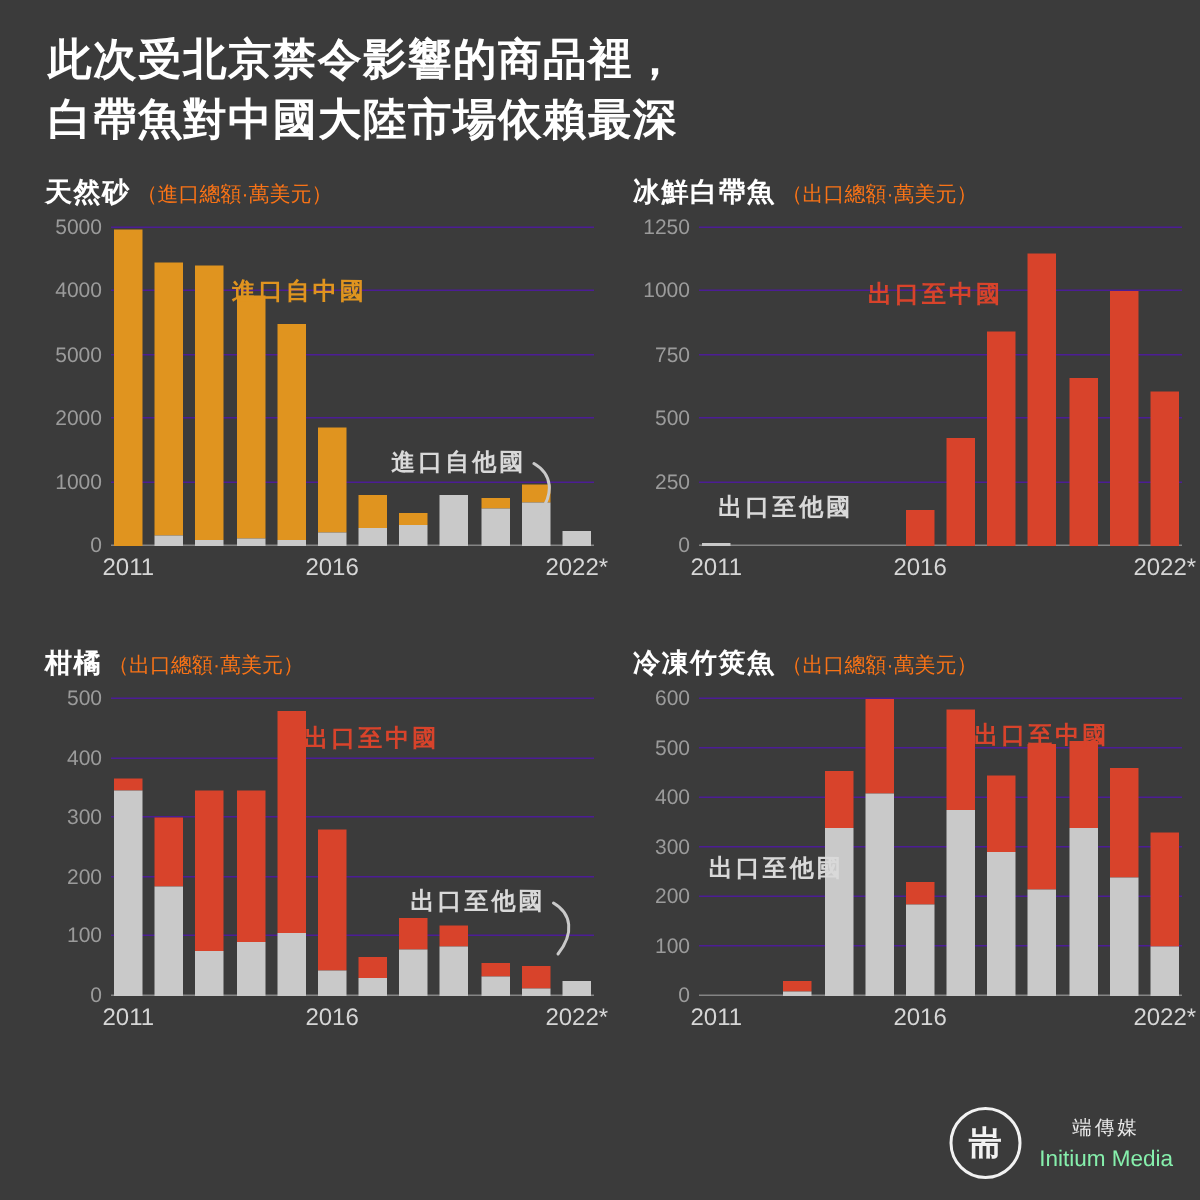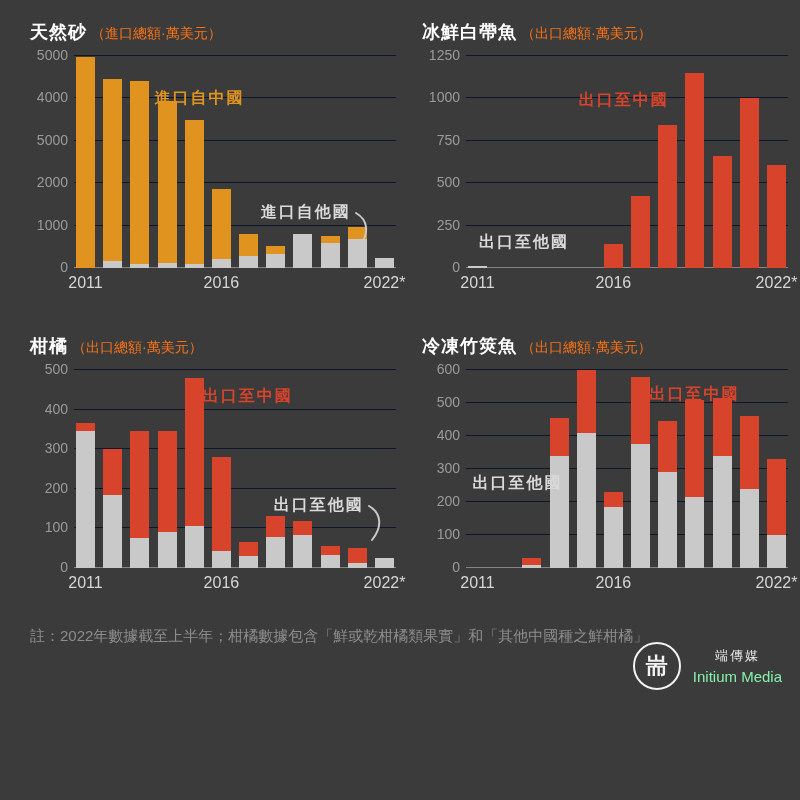--- a/index.html
+++ b/index.html
@@ -13,21 +13,21 @@
   .page{padding:20px 10px 0 30px;}
   .main-title{font-size:29px;font-weight:bold;line-height:40px;letter-spacing:1px;margin:0 0 16px 2px;}
   .charts{display:grid;grid-template-columns:1fr 1fr;column-gap:26px;row-gap:36px;padding-right:2px;}
   .chart{position:relative;}
   .chart-header{margin:0 0 12px 0;white-space:nowrap;}
   .chart-title{font-size:18px;font-weight:bold;color:#FFFFFF;letter-spacing:1px;}
   .chart-subtitle{font-size:14px;color:#f97316;margin-left:4px;}
   .plot{position:relative;margin-left:44px;}
   .plot.tall{height:212px;}
   .plot.short{height:198px;}
-  .gridline{position:absolute;left:0;right:0;height:1px;background:#0f172a;}
+  .gridline{position:absolute;left:0;right:0;height:1px;background:#4c1d95;}
   .gridline.baseline{background:#848484;}
   .ytick{
     position:absolute;left:-48px;top:-7px;width:42px;
     text-align:right;font-size:14px;color:#9B9B9B;line-height:14px;
   }
   .bars{
     position:absolute;left:2px;right:2px;top:0;bottom:0;
     display:flex;justify-content:space-between;align-items:flex-end;
   }
   .bar{
@@ -59,20 +59,24 @@
   }
   .brand-text{margin-left:12px;text-align:center;}
   .brand-zh{font-size:13px;color:#E8E8E8;letter-spacing:2px;}
   .brand-en{font-size:15px;color:#86efac;margin-top:3px;}
 </style>
 </head>
 <body>
 
 <div class="page">
 
+  <h1 class="main-title">
+    <span>此次受北京禁令影響的商品裡，</span><br>
+    <span>白帶魚對中國大陸市場依賴最深</span>
+  </h1>
 
   <div class="charts">
 
     <section class="chart">
       <div class="chart-header">
         <span class="chart-title">天然砂</span><span class="chart-subtitle">（進口總額·萬美元）</span>
       </div>
       <div class="plot tall">
           <div class="gridline baseline" style="bottom: 0%;">
             <span class="ytick">0</span>
@@ -404,21 +408,20 @@
       <div class="xlabels">
           <span class="xtick" style="left: calc(0% + 11.5px);">2011</span>
           <span class="xtick" style="left: calc(45.4545% + 1.04545px);">2016</span>
           <span class="xtick" style="left: calc(100% - 11.5px);">2022*</span>
         </div>
     </section>
 
   </div>
 
   <div class="footer">
-    <p class="note">註：2022年數據截至上半年；柑橘數據包含「鮮或乾柑橘類果實」和「其他中國種之鮮柑橘」</p>
     <div class="brand">
       <div class="brand-circle">
         <span>耑</span>
       </div>
       <div class="brand-text">
         <div class="brand-zh">端傳媒</div>
         <div class="brand-en">Initium Media</div>
       </div>
     </div>
   </div>

